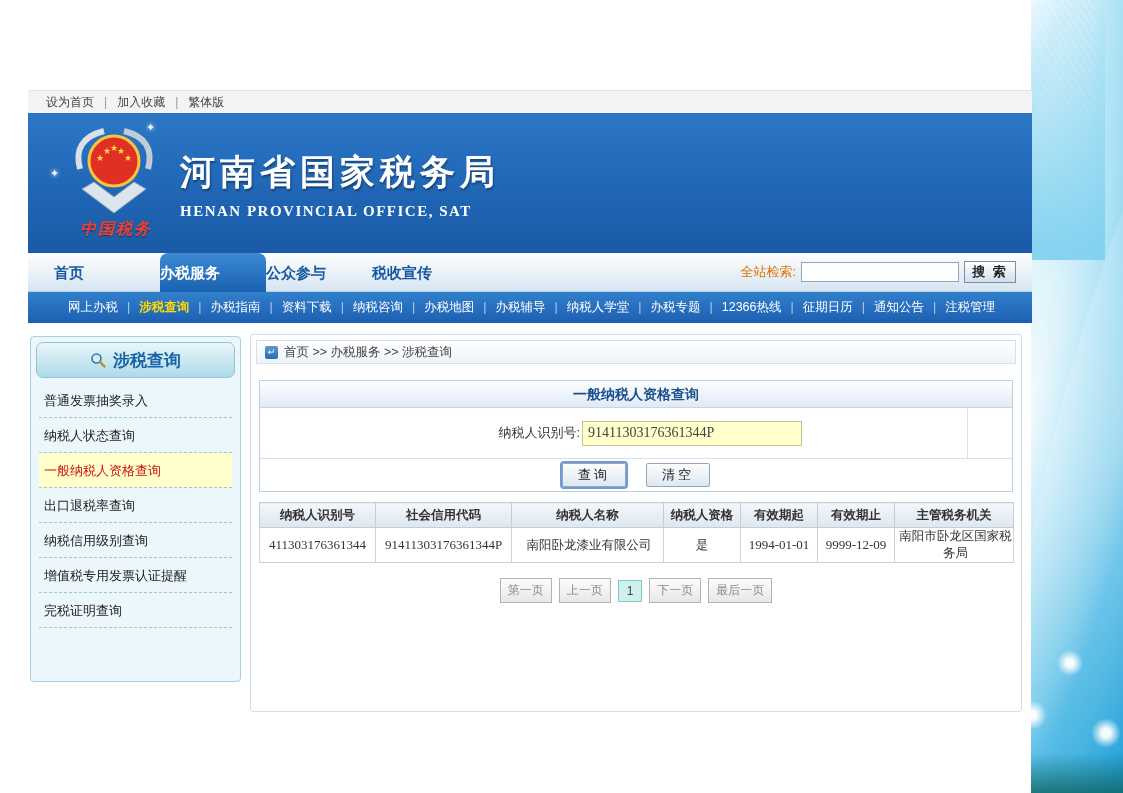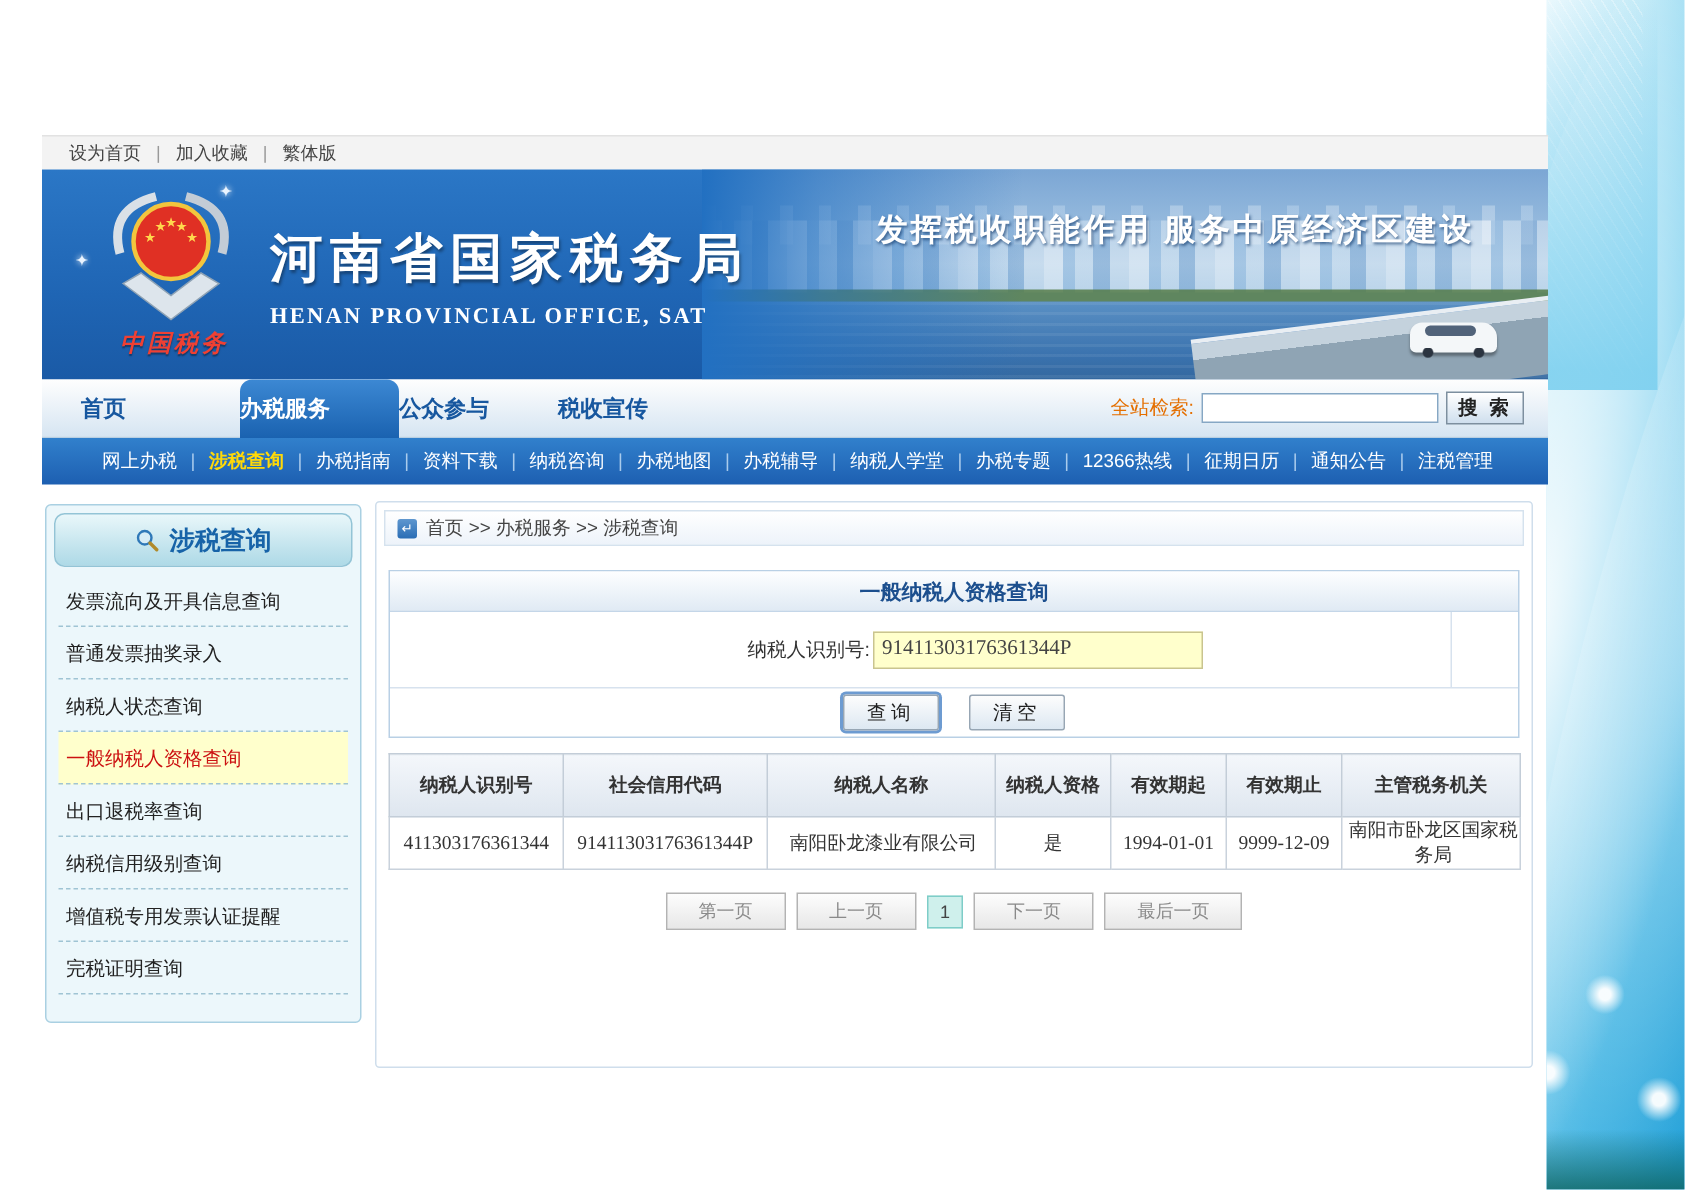--- a/index.html
+++ b/index.html
@@ -127,29 +127,29 @@
   .fvalue { width:220px; height:25px; margin-left:2px; background:#ffffcc; border:1px solid #c9c48f;
     font-family:"Liberation Serif", serif; font-size:14px; color:#444; padding:0 5px; }
   .vdiv { position:absolute; left:707px; top:0; bottom:0; width:1px; background:#d7e2ee; }
   .btn-row { height:32px; display:flex; align-items:center; justify-content:center; gap:20px; }
   .btn { min-width:64px; height:24px; font-size:13px; color:#222; letter-spacing:3px; cursor:pointer;
     background:linear-gradient(180deg,#fdfdfd,#dde8f2); border:1px solid #97a6b4; border-radius:2px; }
   .btn.primary { box-shadow:0 0 0 2px #6d9bd1; }
 
   table.results { margin:10px 8px 0; width:754px; border-collapse:collapse; font-size:12.5px; table-layout:fixed; }
   table.results th { background:linear-gradient(180deg,#f4f7fb,#dee6ef); border:1px solid #c3cdd8;
-    height:42px; color:#333; font-weight:bold; }
+    height:25px; color:#333; font-weight:bold; }
   table.results td { border:1px solid #c9d2dc; height:31px; text-align:center; color:#333; }
   td.num { font-family:"Liberation Serif", serif; font-size:13px; }
   td.lt { text-align:left; padding-left:3px; }
   .c1{width:116px}.c2{width:136px}.c3{width:152px}.c4{width:77px}.c5{width:77px}.c6{width:77px}.c7{width:119px}
 
   .pager { margin-top:15px; display:flex; justify-content:center; align-items:center; gap:7px; }
   .pbtn { border:1px solid #b3b3b3; background:linear-gradient(180deg,#fdfdfd,#e7e7e7);
-    color:#8a8a8a; font-size:12px; padding:3px 21px; cursor:pointer; }
+    color:#8a8a8a; font-size:12px; padding:3px 7px; cursor:pointer; }
   .pbtn.current { border:1px solid #7ecdc8; background:#cff0ec; color:#444; padding:3px 8px; }
 
   .notes { margin:20px 14px 0 22px; font-size:13px; color:#4a4a4a; }
   .notes p { line-height:23px; margin-bottom:1px; }
 </style>
 </head>
 <body>
 
 <div class="wallpaper">
   <div class="swoosh1"></div>
@@ -162,31 +162,20 @@
   <div class="wp-bottom"></div>
 </div>
 
 <div class="topbar">
   <span>设为首页</span>
   <span>加入收藏</span>
   <span>繁体版</span>
 </div>
 
 <div class="header">
-  <div class="banner">
-    <div class="sky"></div>
-    <div class="skyline2"></div>
-    <div class="skyline"></div>
-    <div class="greens"></div>
-    <div class="water"></div>
-    <div class="bridge"></div>
-    <div class="car"></div>
-    <div class="blendL"></div>
-    <div class="slogan">发挥税收职能作用  服务中原经济区建设</div>
-  </div>
   <svg class="emblem" viewBox="0 0 100 98">
     <path d="M16 44 Q8 14 40 6" stroke="#d9e0e7" stroke-width="6" fill="none"></path>
     <path d="M84 44 Q92 14 60 6" stroke="#c3ccd6" stroke-width="6" fill="none"></path>
     <circle cx="50" cy="36" r="25" fill="#e03024" stroke="#f3c53d" stroke-width="3"></circle>
     <g fill="#ffd84d" font-size="9" text-anchor="middle">
       <text x="36" y="36">★</text>
         <text x="43" y="29">★</text>
         <text x="50" y="26">★</text>
       <text x="57" y="29">★</text>
         <text x="64" y="36">★</text>
@@ -233,21 +222,20 @@
 </div>
 
 <div class="sidebar">
   <div class="sidebar-header">
     <svg width="16" height="16" viewBox="0 0 16 16">
       <circle cx="6.5" cy="6.5" r="4.5" fill="#d6ecf6" stroke="#2f78b8" stroke-width="1.6"></circle>
       <line x1="10" y1="10" x2="14.5" y2="14.5" stroke="#b08a2a" stroke-width="2.2" stroke-linecap="round"></line>
     </svg>
     <span>涉税查询</span>
   </div>
-  <div class="side-item">发票流向及开具信息查询</div>
   <div class="side-item">普通发票抽奖录入</div>
   <div class="side-item">纳税人状态查询</div>
   <div class="side-item active">一般纳税人资格查询</div>
   <div class="side-item">出口退税率查询</div>
   <div class="side-item">纳税信用级别查询</div>
   <div class="side-item">增值税专用发票认证提醒</div>
   <div class="side-item">完税证明查询</div>
 </div>
 
 <div class="panel">

